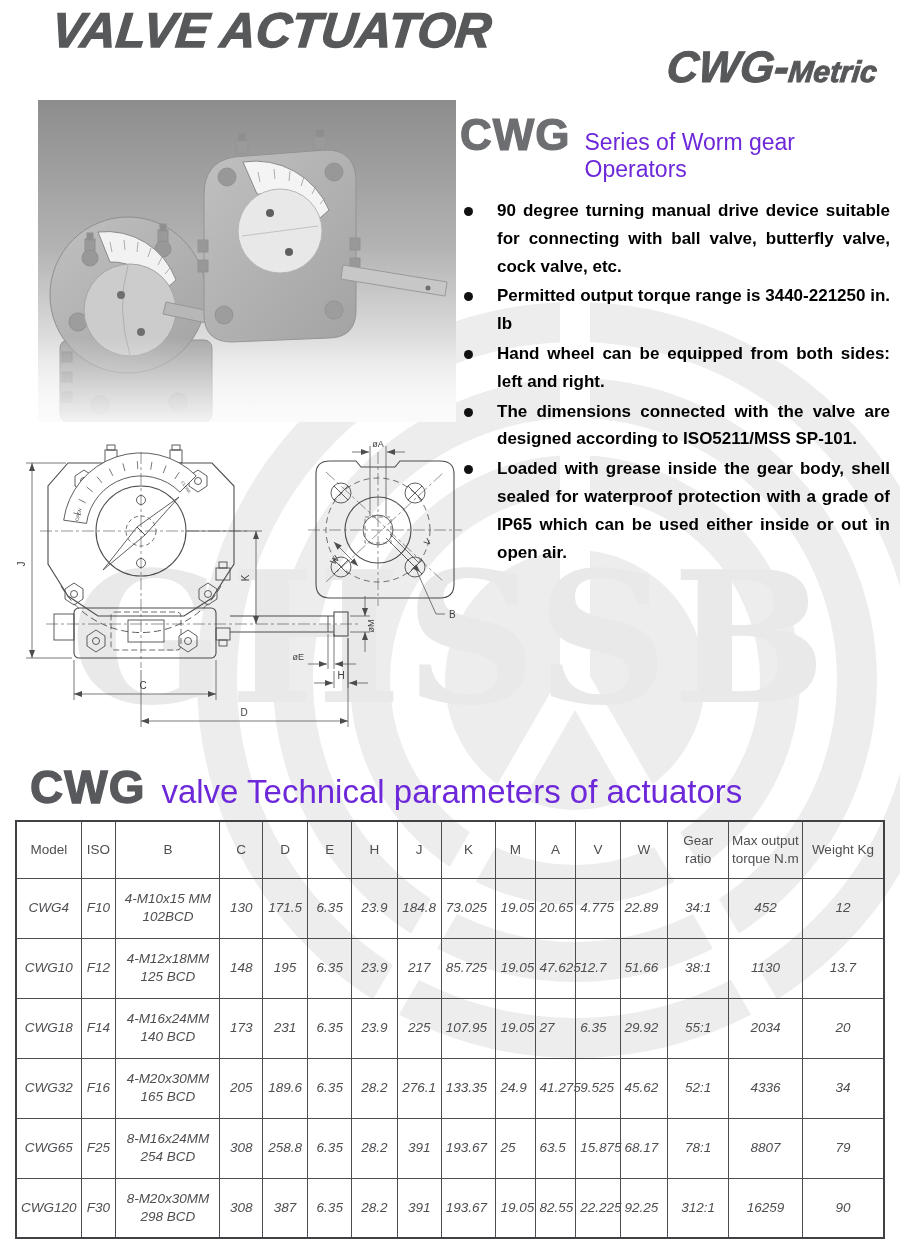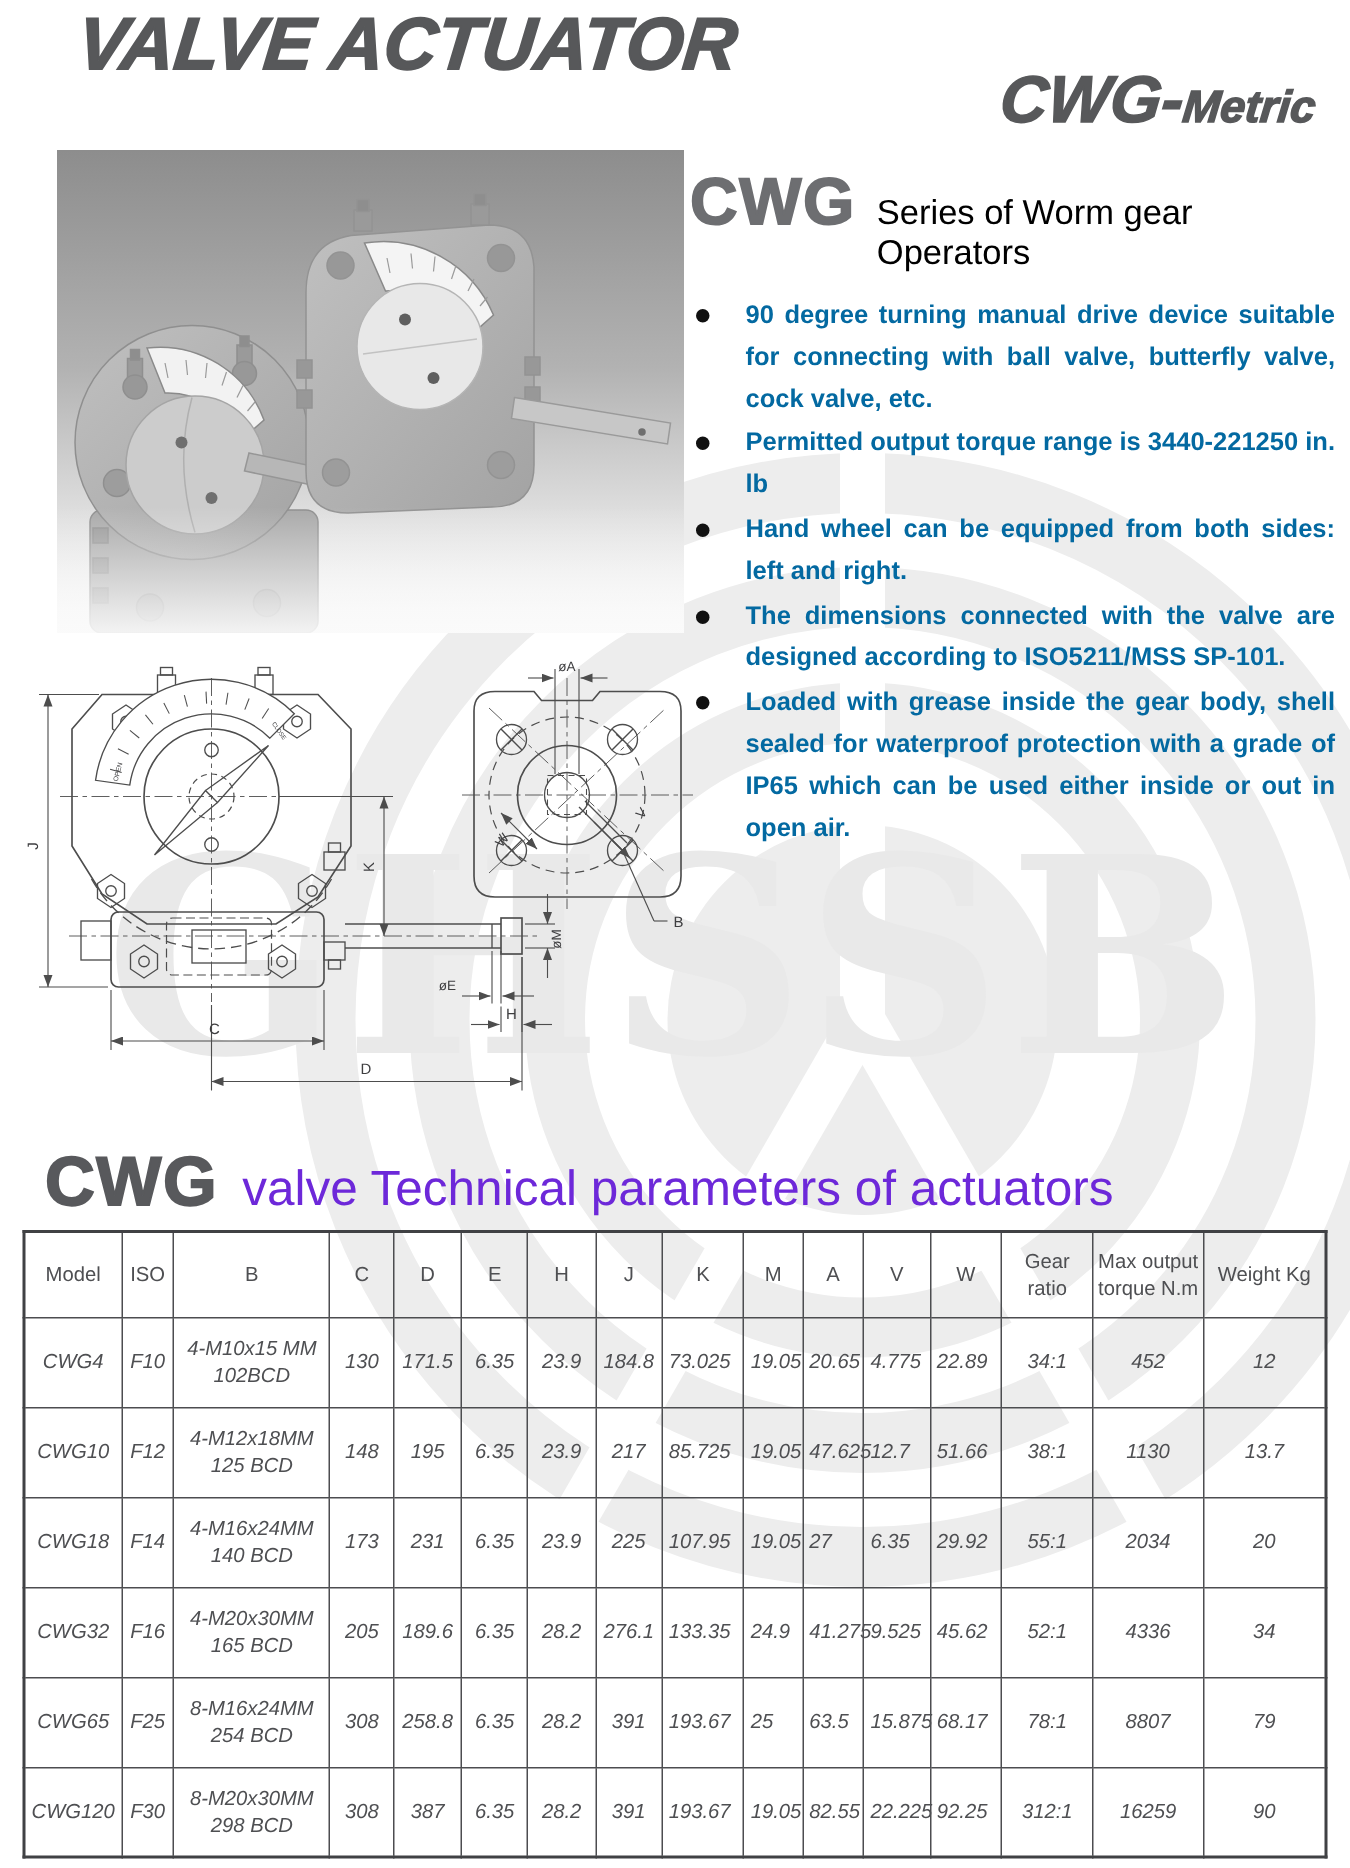--- a/index.html
+++ b/index.html
@@ -27,25 +27,25 @@
   
   .photo-wrap { left:38px; top:100px; width:418px; height:322px; }
 
   
   .right-col { left:460px; top:110px; width:430px; }
   .series-head { display:flex; align-items:baseline; margin-bottom:14px; }
   .series-name {
     font-size:44px; font-weight:bold; color:#6d6e71;
     -webkit-text-stroke:1.2px #6d6e71; letter-spacing:1px;
   }
-  .series-tagline { font-size:23px; color:#000000; margin-left:14px; letter-spacing:0px; }
+  .series-tagline { font-size:23px; color:#6d28d9; margin-left:14px; letter-spacing:0px; }
   .feature { display:flex; margin-bottom:2px; }
   .feature .dot { width:9px; height:9px; background:#111; border-radius:50%; margin:10px 0 0 4px; flex:none; }
   .feature p {
-    margin-left:24px; font-size:17px; font-weight:bold; color:#0369a1;
+    margin-left:24px; font-size:17px; font-weight:bold; color:#000000;
     line-height:27.8px; text-align:justify; width:393px;
   }
 
   
   .drawing-wrap { left:16px; top:436px; width:452px; height:328px; }
   .drawing-wrap text { font-family:"Liberation Sans",sans-serif; fill:#3e3e40; }
 
   
   .table-head { left:30px; top:760px; display:flex; align-items:baseline; white-space:nowrap; }
   .table-head .strong {

